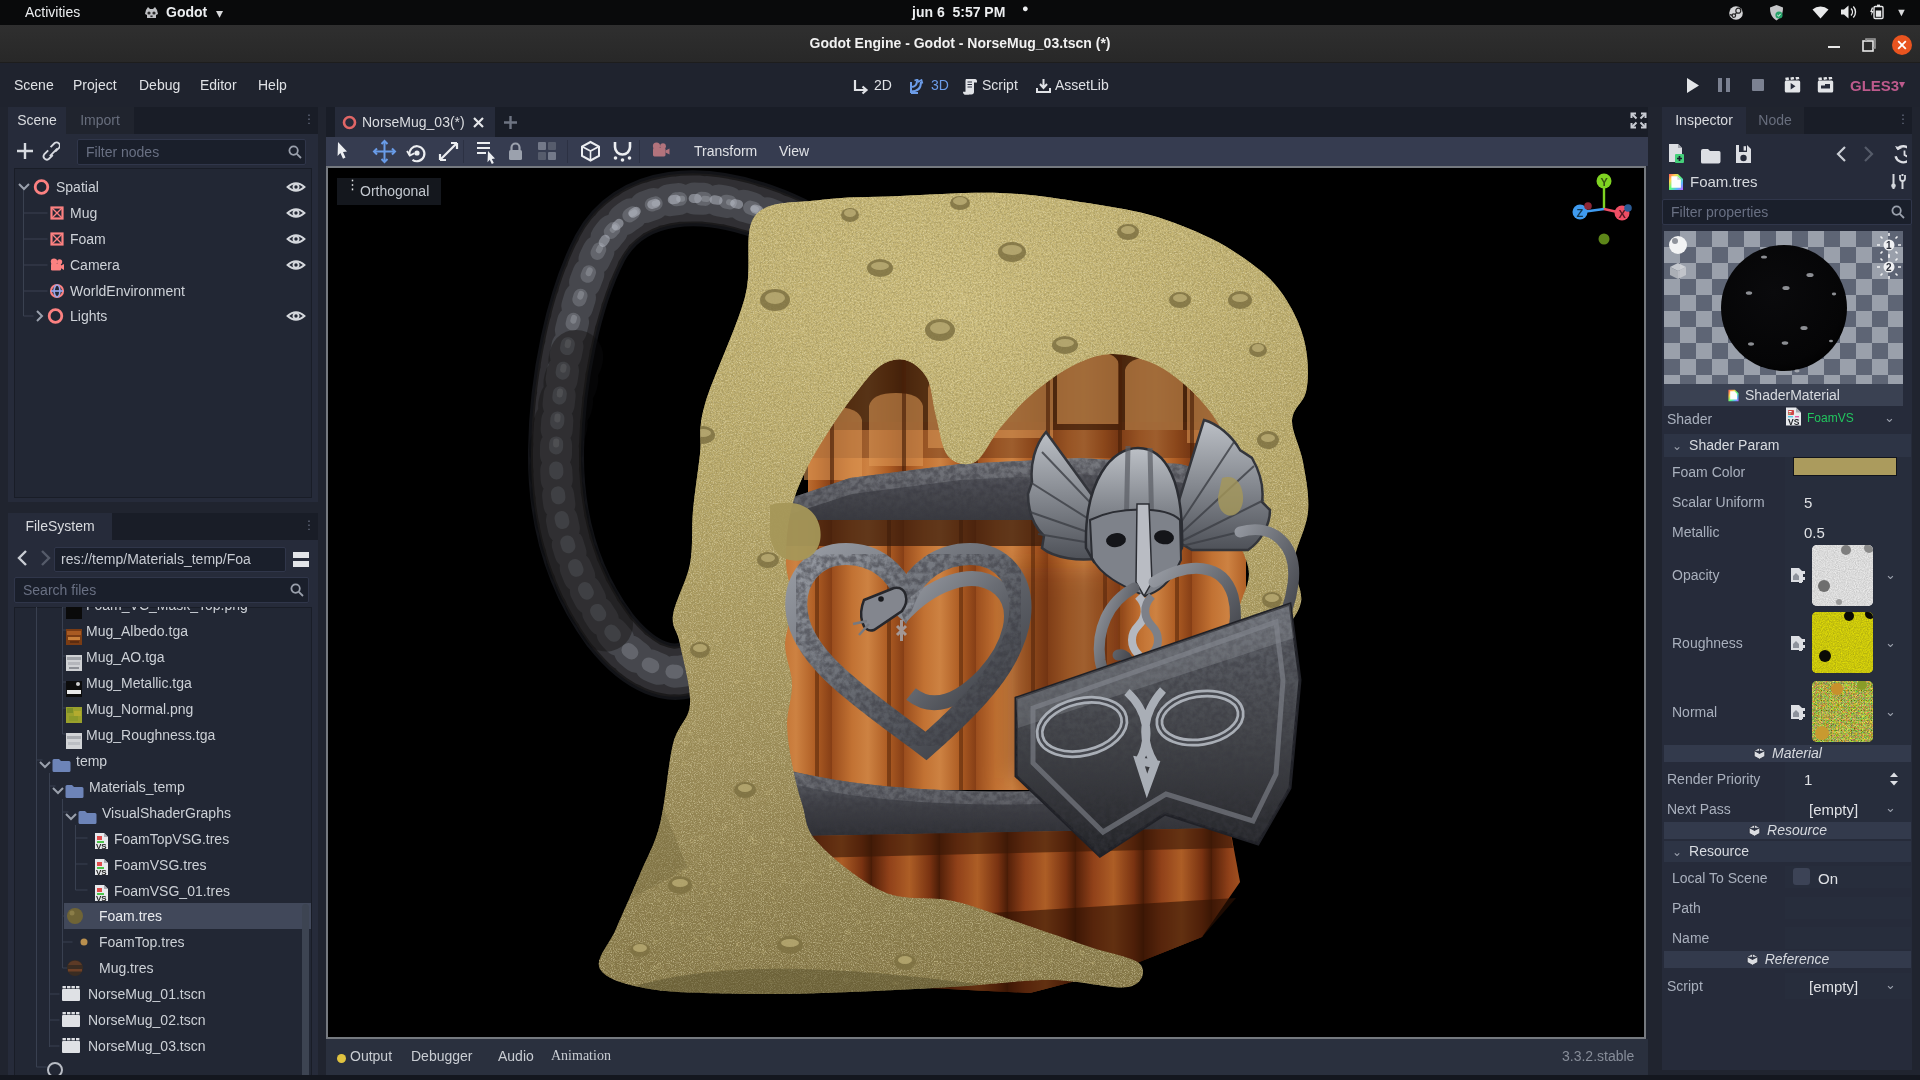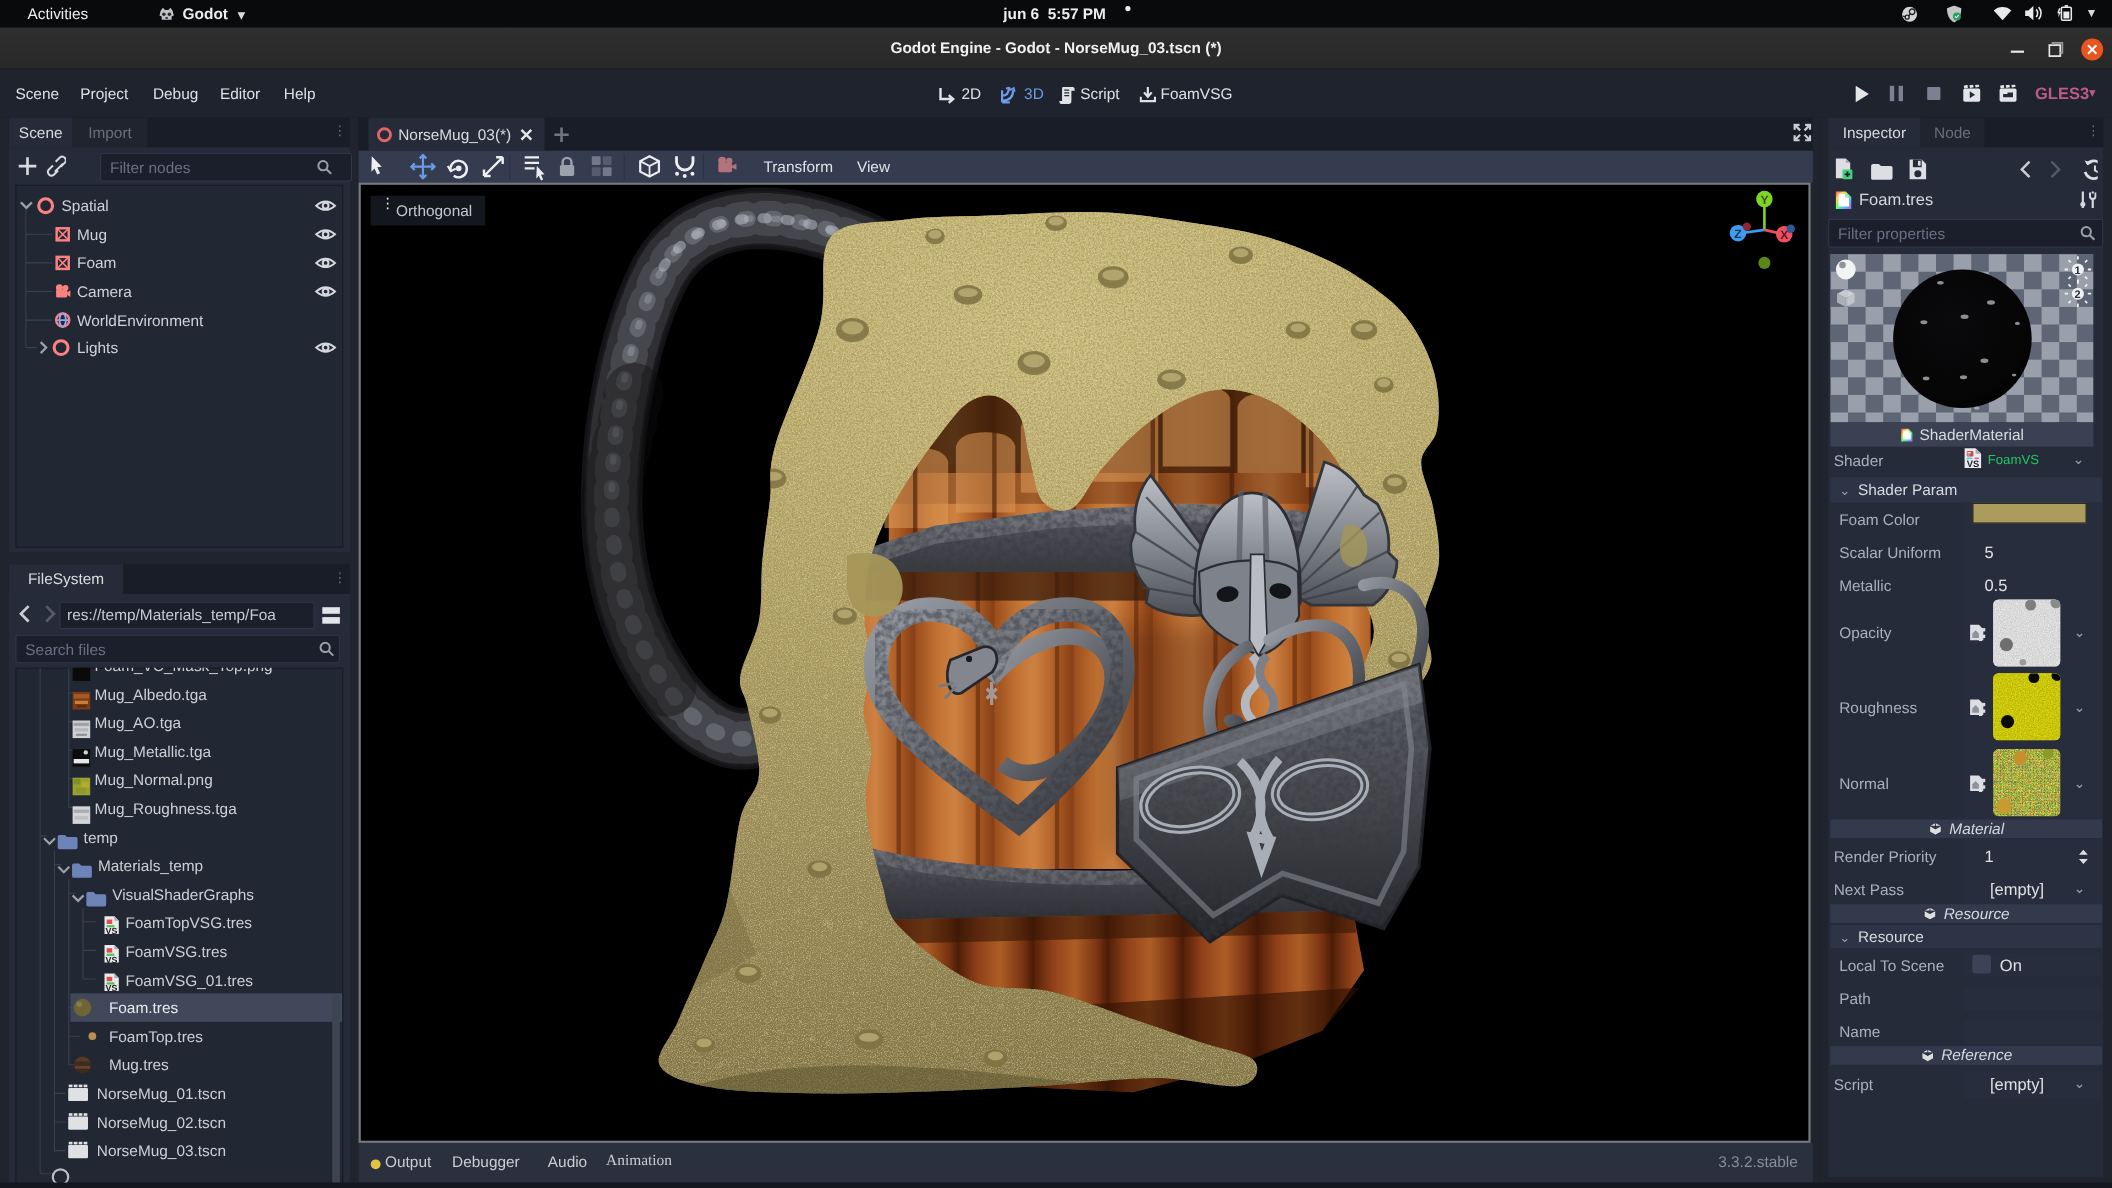--- a/index.html
+++ b/index.html
@@ -95,21 +95,21 @@
     <svg class="m" style="left:962px;top:15px" width="16" height="17" viewBox="0 0 16 17">
         <path fill="#e0e2e6" d="M4 1 L13 1 C14.5 1 15 2 15 3.5 L15 4.5 L12 4.5 L12 14 C12 15.5 11 16.5 9.5 16.5 L2 16.5 C3 16 3.5 15 3.5 13.5 L3.5 3.5 C3.5 2 3.8 1.3 4 1 Z"></path>
         <path d="M1 13.8 L6 13.8 C6 15.2 6.5 16 7.2 16.5 L3 16.5 C1.8 16.5 1 15.5 1 13.8 Z" fill="#e0e2e6"></path>
         <path d="M5.5 4 L10 4 M5.5 6.5 L10 6.5 M5.5 9 L10 9" stroke="#262b3a" stroke-width="1.1"></path>
       </svg>
     <div class="m" style="left:982px;">Script</div>
     <svg class="m" style="left:1036px;top:16px" width="15" height="15" viewBox="0 0 15 15">
         <path d="M7.5 0 L7.5 8 M4 5 L7.5 9 L11 5" fill="none" stroke="#e0e2e6" stroke-width="2"></path>
         <path d="M1 9 L1 13 L14 13 L14 9" fill="none" stroke="#e0e2e6" stroke-width="2"></path>
       </svg>
-    <div class="m" style="left:1055px;">FoamVSG</div>
+    <div class="m" style="left:1055px;">AssetLib</div>
     <svg class="m" style="left:1686px;top:15px" width="13" height="15" viewBox="0 0 13 15">
         <path fill="#e3e5e8" d="M1 0 L13 7.5 L1 15 Z"></path>
       </svg>
     <div class="m" style="left:1718px;top:15px;width:4px;height:14px;background:#7b8191"></div>
     <div class="m" style="left:1726px;top:15px;width:4px;height:14px;background:#7b8191"></div>
     <div class="m" style="left:1752px;top:16px;width:12px;height:12px;background:#7b8191;border-radius:1px"></div>
     <svg class="m" style="left:1784px;top:14px" width="17" height="16" viewBox="0 0 17 16">
         <rect x="0.8" y="3.4" width="15.4" height="12" rx="1.5" fill="#e3e5e8"></rect>
         <rect x="1.5" y="0.5" width="3.4" height="2.6" fill="#e3e5e8" transform="rotate(-12 3 2)"></rect>
         <rect x="6.6" y="0.2" width="3.4" height="2.6" fill="#e3e5e8" transform="rotate(-12 8 1.5)"></rect>
@@ -133,21 +133,21 @@
     <div class="abs tab-inactive" style="left:66px;top:0;width:68px;height:27px;font-size:14px;text-align:center;line-height:27px;background:#20242e;">Import</div>
     <div class="abs dim" style="left:303px;top:5px;font-size:12px;letter-spacing:0;">⋮</div>
     <div class="abs panel" style="left:8px;top:27px;width:310px;height:368px;"></div>
     <svg class="abs" style="left:14px;top:33px" width="46" height="22" viewBox="0 0 46 22">
         <path d="M11 3 L11 19 M3 11 L19 11" stroke="#d7dae0" stroke-width="2.4"></path>
         <g stroke="#d7dae0" stroke-width="2" fill="none">
           <path d="M36.2 12.8 l-4.4 4.4 a3.6 3.6 0 0 1-5-5 l4.4-4.4 M38.8 9.2 l4.4-4.4 a3.6 3.6 0 0 0-5-5 l-4.4 4.4" transform="translate(5.5,3.2) scale(0.92)"></path>
           <path d="M33 14 l8-8" transform="translate(5.5,3.2) scale(0.92)"></path>
         </g>
       </svg>
-    <div class="abs input" style="left:77px;top:32px;width:229px;height:26px;font-size:14px;line-height:24px;padding-left:8px;margin-left:14px;">Filter nodes</div>
+    <div class="abs input" style="left:77px;top:32px;width:229px;height:26px;font-size:14px;line-height:24px;padding-left:8px;">Filter nodes</div>
     <svg class="abs" style="left:288px;top:38px" width="14" height="14" viewBox="0 0 14 14">
         <circle cx="5.6" cy="5.6" r="4.2" fill="none" stroke="#9aa0ac" stroke-width="1.8"></circle>
         <path d="M8.8 8.8 L13 13" stroke="#9aa0ac" stroke-width="1.8"></path>
       </svg>
     <div class="abs" style="left:14px;top:61px;width:298px;height:330px;background:#222734;border:1px solid #191d27;"></div>
     <svg class="abs" style="left:14px;top:61px" width="298" height="330" viewBox="0 0 298 330">
       <g stroke="#3a4150" stroke-width="1" fill="none">
         <path d="M9.5 19 V148 M9.5 45 h24 M9.5 71 h24 M9.5 97 h24 M9.5 123 h24 M9.5 148 h10"></path>
       </g>
 

